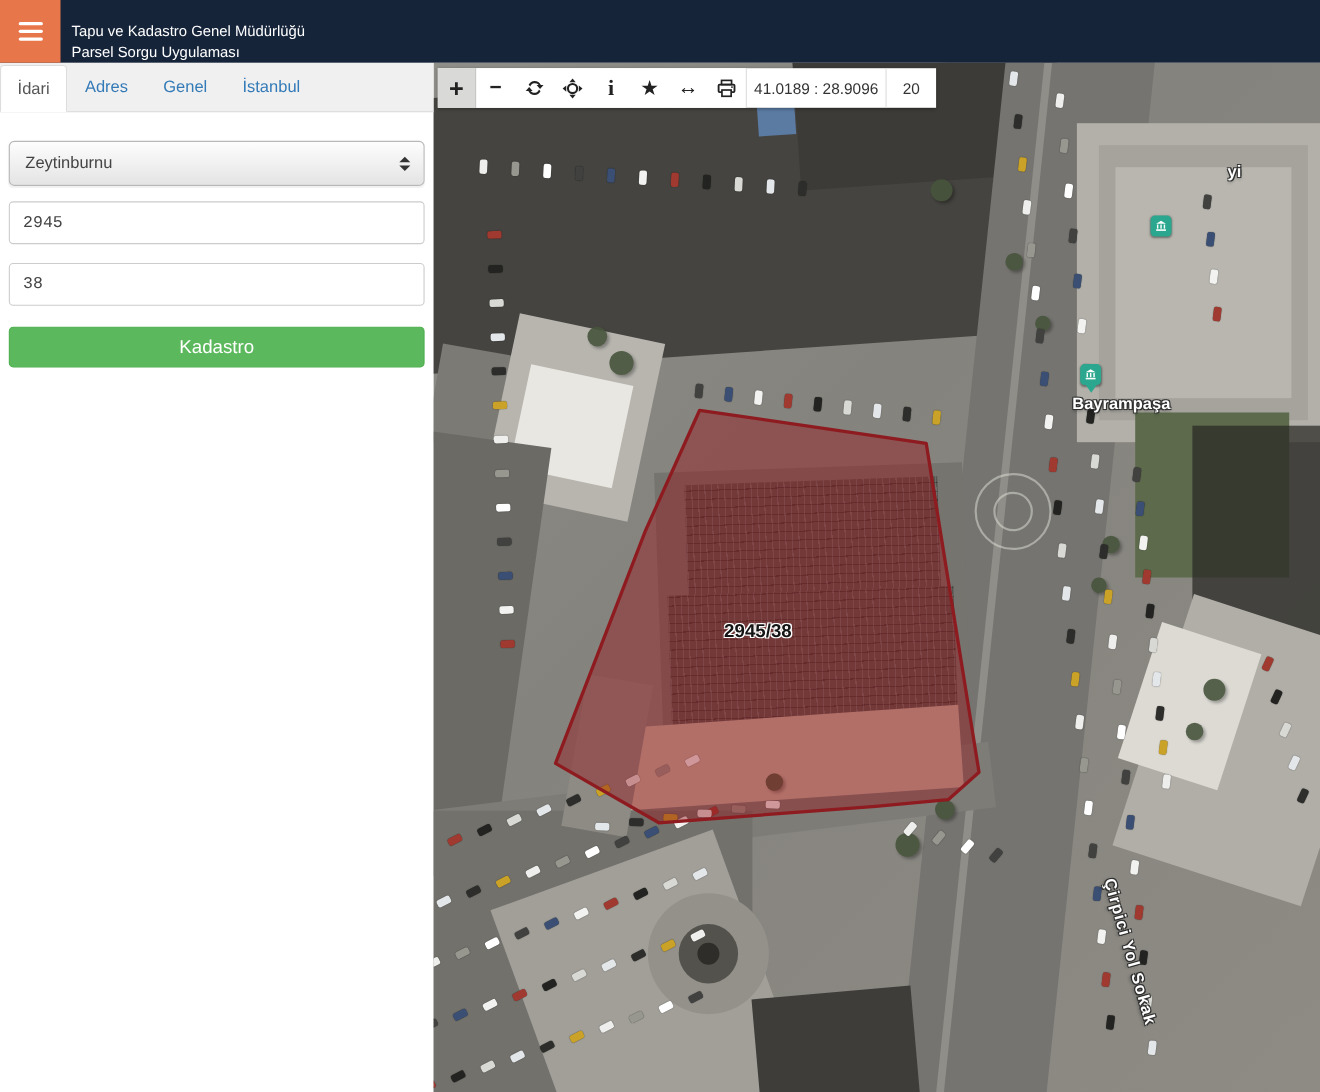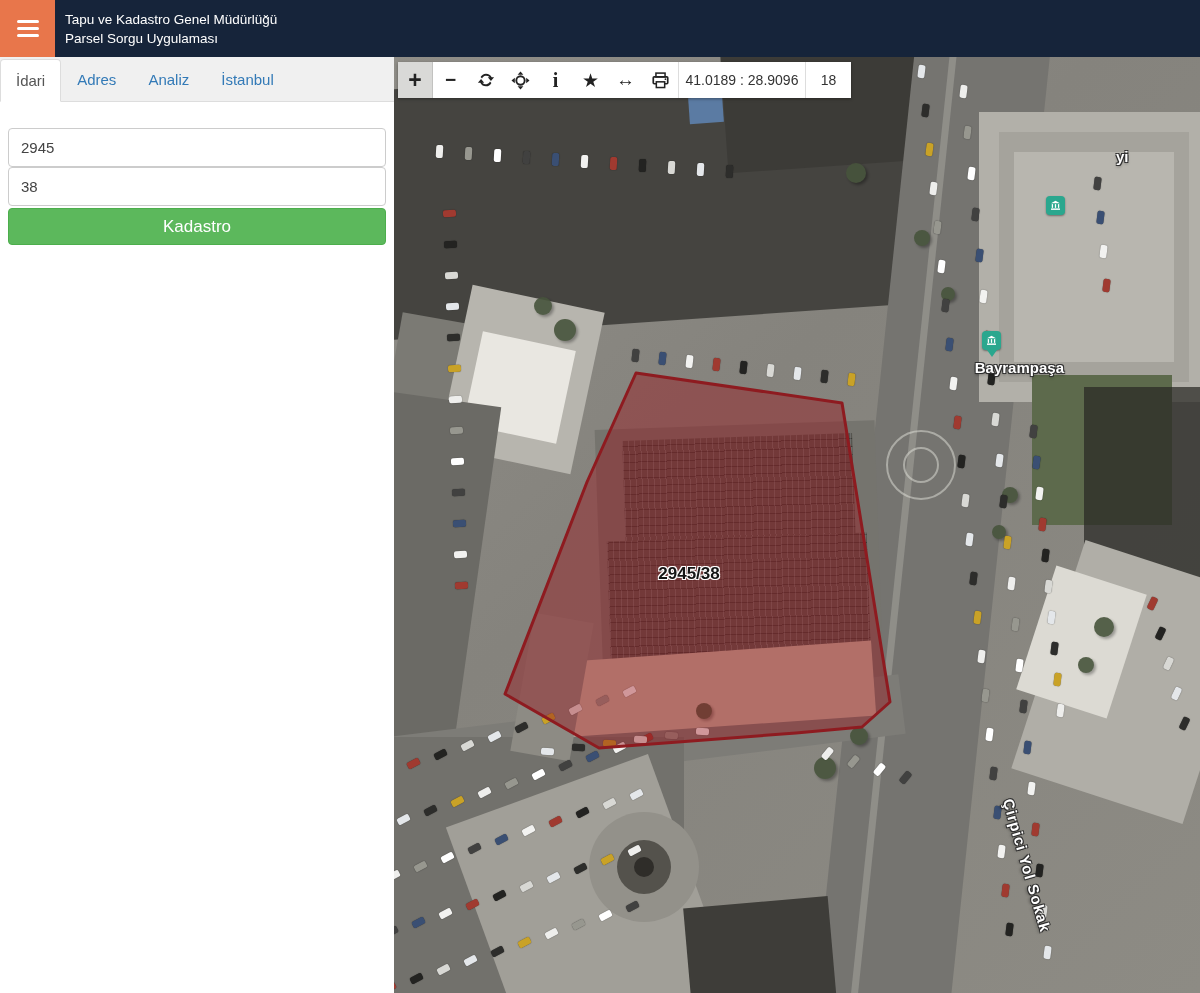--- a/index.html
+++ b/index.html
@@ -1,37 +1,37 @@
 <!DOCTYPE html>
 <html><head>
 <meta charset="utf-8">
 <style>
   * { box-sizing: border-box; margin: 0; padding: 0; }
   html,body { width:1200px; height:993px; font-family:"Liberation Sans", sans-serif; background:#fff; overflow:hidden; position:relative; }
 
   
-  .header { position:absolute; left:0; top:0; width:1200px; height:57px; background:#16243a; display:flex; align-items:center; z-index:20; }
+  .header { position:absolute; left:0; top:0; width:1200px; height:57px; background:#16243a; display:flex; align-items:flex-end; z-index:20; }
   .menu-btn { width:55px; height:57px; background:#e8764b; border:none; display:flex; flex-direction:column; justify-content:center; align-items:center; gap:4px; cursor:pointer; }
   .menu-btn span { display:block; width:22px; height:3px; background:#fff; border-radius:2px; }
   .header-titles { display:flex; flex-direction:column; justify-content:center; padding-left:10px; color:#fff; font-size:13.5px; line-height:19px; }
 
   
   .sidebar { position:absolute; left:0; top:57px; width:394px; height:936px; background:#fff; z-index:10; }
   .tabbar { display:flex; align-items:flex-end; height:45px; background:#f0f0f0; border-bottom:1px solid #ddd; }
   .tab { font-size:15px; padding:12px 15px; color:#337ab7; cursor:pointer; background:transparent; border:1px solid transparent; }
   .tab.active { background:#fff; color:#555; border-color:#ddd; border-bottom-color:#fff; border-radius:4px 4px 0 0; margin-bottom:-1px; }
   .form { padding:26px 8px 0 8px; }
   .fakeselect { position:relative; width:378px; height:41px; margin-bottom:14px; border:1px solid #b8b8b8; border-radius:5px;
     background:linear-gradient(#fdfdfd, #e4e4e4); display:flex; align-items:center; padding:0 30px 0 14px; cursor:pointer;
     box-shadow:0 1px 1px rgba(0,0,0,0.06); font-size:15px; color:#444; }
   .updown { position:absolute; right:12px; top:50%; transform:translateY(-50%); display:flex; flex-direction:column; gap:3px; }
   .updown i { display:block; width:0; height:0; border-left:5px solid transparent; border-right:5px solid transparent; }
   .updown .up { border-bottom:5px solid #333; }
   .updown .dn { border-top:5px solid #333; }
-  .txtinput { width:378px; height:39px; border:1px solid #ccc; border-radius:4px; padding:12px 12px; font-size:15px; color:#444; font-family:Liberation Sans, sans-serif; background:#fff; }
+  .txtinput { width:378px; height:39px; margin-bottom:17px; border:1px solid #ccc; border-radius:4px; padding:12px 12px; font-size:15px; color:#444; font-family:Liberation Mono, monospace; background:#fff; }
   .submit { width:378px; height:37px; margin-top:2px; background:#5cb85c; border:1px solid #4cae4c; border-radius:4px; color:#fff; font-size:17px; cursor:pointer; font-family:"Liberation Sans",sans-serif; }
 
   
   .map { position:absolute; left:394px; top:57px; width:806px; height:936px; overflow:hidden; background:linear-gradient(135deg,#908e88 0%,#85837d 40%,#8d8b84 100%); }
   #map-deco { position:absolute; inset:0; z-index:1; }
   .parcel-svg { position:absolute; left:0; top:0; z-index:2; pointer-events:none; }
   .map-label { position:absolute; z-index:3; pointer-events:none; white-space:nowrap; }
   .lbl-white { color:#fff; font-weight:bold; text-shadow:-1px -1px 0 rgba(45,45,45,.95), 1px -1px 0 rgba(45,45,45,.95), -1px 1px 0 rgba(45,45,45,.95), 1px 1px 0 rgba(45,45,45,.95), 0 2px 3px rgba(0,0,0,.4); }
   .lbl-dark { color:#3f474e; font-weight:bold; text-shadow:-1px -1px 0 #fff, 1px -1px 0 #fff, -1px 1px 0 #fff, 1px 1px 0 #fff, 0 0 4px #fff; }
   .lbl-black { color:#151515; font-weight:bold; text-shadow:-1px -1px 0 #fff, 1px -1px 0 #fff, -1px 1px 0 #fff, 1px 1px 0 #fff; }
@@ -59,24 +59,31 @@
   <div class="header-titles">
     <div>Tapu ve Kadastro Genel Müdürlüğü</div>
     <div>Parsel Sorgu Uygulaması</div>
   </div>
 </div>
 
 <div class="sidebar">
   <div class="tabbar">
     <div class="tab active">İdari</div>
     <div class="tab">Adres</div>
-    <div class="tab">Analiz</div>
+    <div class="tab">Genel</div>
     <div class="tab">İstanbul</div>
   </div>
   <div class="form">
+    <div class="fakeselect">
+      <span>Zeytinburnu</span>
+      <span class="updown">
+          <i class="up"></i>
+          <i class="dn"></i>
+        </span>
+    </div>
     <input class="txtinput" type="text" value="2945" style="">
     <input class="txtinput" type="text" value="38" style="">
     <button class="submit">Kadastro</button>
   </div>
 </div>
 
 <div class="map">
   <div id="map-deco">
       <div style="position: absolute; left: -30px; top: 15px; width: 560px; height: 250px; transform: rotate(-4deg); background: rgb(69, 68, 64);"></div>
       <div style="position: absolute; left: 330px; top: -12px; width: 240px; height: 120px; transform: rotate(-4deg); background: rgb(60, 59, 55);"></div>
@@ -347,15 +354,15 @@
       </button>
     <button class="tbb">
       <svg width="19" height="19" viewBox="0 0 20 20">
           <rect x="5.2" y="2.2" width="9.6" height="4" fill="none" stroke="#222" stroke-width="1.6"></rect>
           <rect x="2.4" y="6.2" width="15.2" height="7.2" rx="1" fill="none" stroke="#222" stroke-width="1.8"></rect>
           <rect x="5.6" y="11.4" width="8.8" height="6" fill="#fff" stroke="#222" stroke-width="1.6"></rect>
           <circle cx="15.2" cy="8.6" r="0.9" fill="#222"></circle>
         </svg>
     </button>
     <div class="tb-coords">41.0189 : 28.9096</div>
-    <div class="tb-zoom">18</div>
+    <div class="tb-zoom">20</div>
   </div>
 </div>
 
 </body></html>

